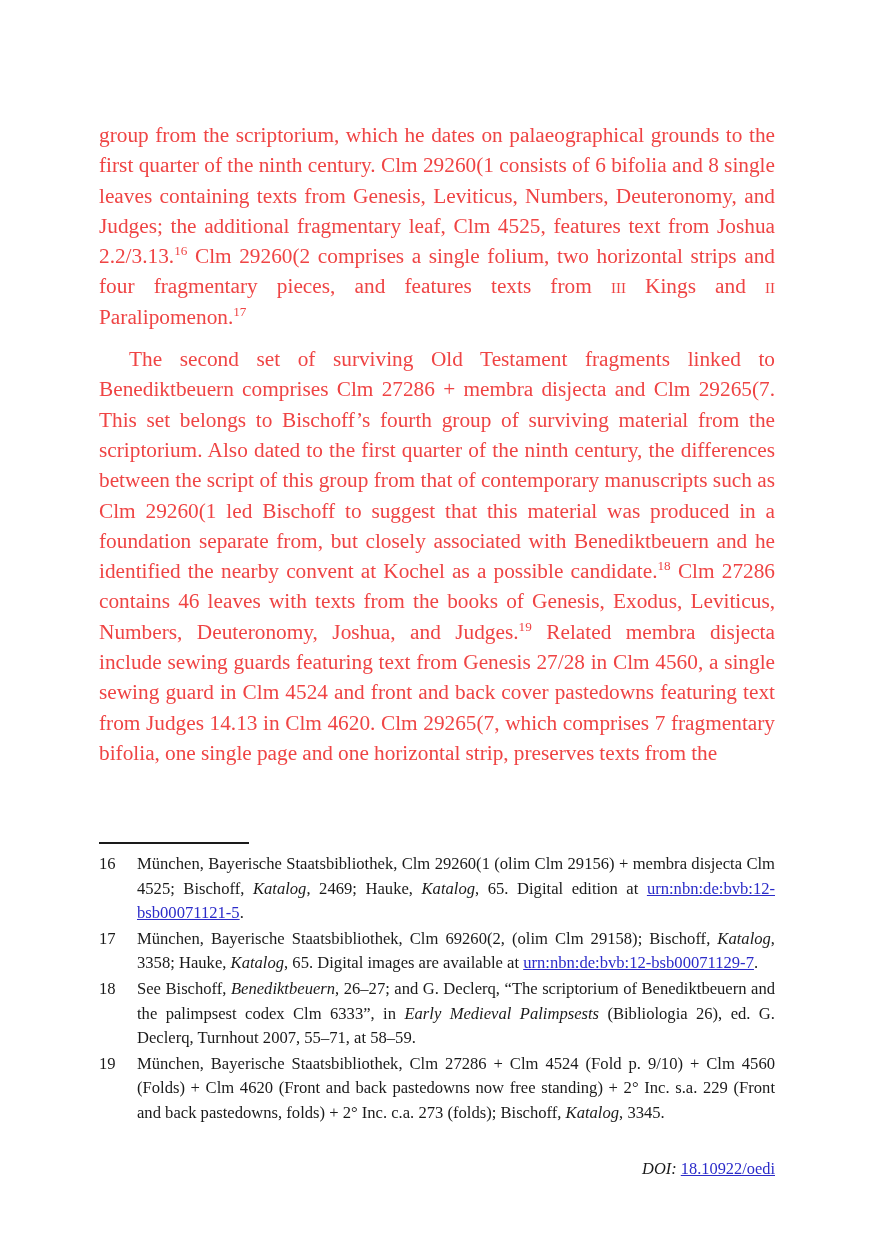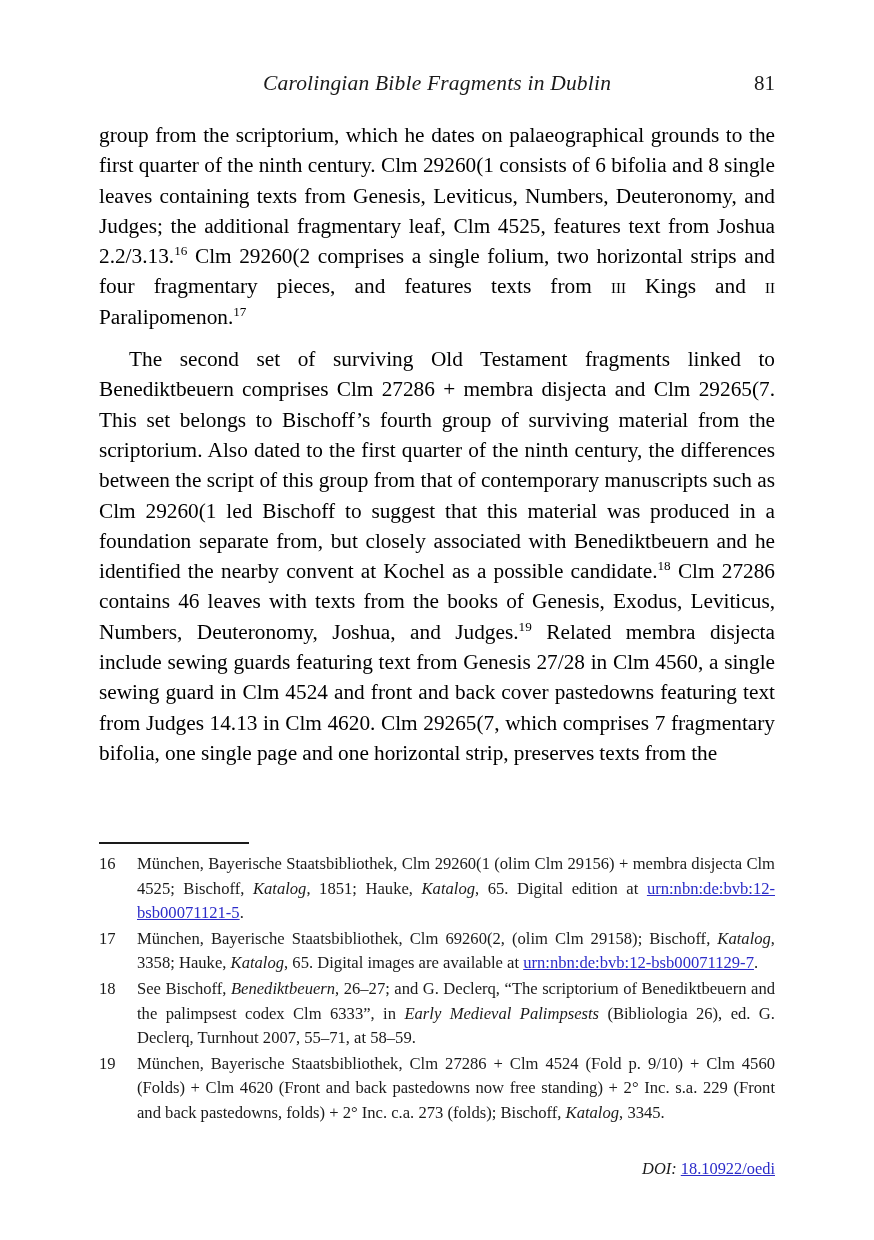--- a/index.html
+++ b/index.html
@@ -52,21 +52,21 @@
     top: 120px;
     width: 676px;
   }
   .body-text p {
     margin: 0;
     font-size: 21.3px;
     line-height: 30.3px;
     text-align: justify;
     text-justify: inter-word;
     word-spacing: -0.2px;
-    color: #000000;
+    color: #ef4444;
     hyphens: manual;
   }
   .body-text p.indent {
     text-indent: 30px;
   }
   .body-text p + p {
     margin-top: 12px;
   }
   .smallcaps {
     font-variant: small-caps;
@@ -130,34 +130,30 @@
     color: #1a1a1a;
     white-space: nowrap;
   }
   .doi-line a.link { font-style: normal; }
 </style>
 </head>
 <body>
 
 <div class="page">
 
-  <div class="running-head">
-    <span class="rh-title">Carolingian Bible Fragments in Dublin</span>
-    <span class="rh-folio">81</span>
-  </div>
 
   <div class="body-text">
       <p><span>group from the scriptorium, which he dates on palaeographical grounds to the first quarter of the ninth century. Clm 29260(1 consists of 6 bifolia and 8 single leaves containing texts from Genesis, Leviticus, Numbers, Deuteronomy, and Judges; the additional fragmentary leaf, Clm 4525, features text from Joshua 2.2/3.13.</span><sup class="fn">16</sup><span> Clm 29260(2 comprises a single folium, two horizontal strips and four fragmentary pieces, and features texts from </span><span class="smallcaps">iii</span><span> Kings and </span><span class="smallcaps">ii</span><span> Paralipomenon.</span><sup class="fn">17</sup></p>
       <p class="indent"><span>The second set of surviving Old Testament fragments linked to Benediktbeuern comprises Clm 27286 + membra disjecta and Clm 29265(7. This set belongs to Bischoff’s fourth group of surviving material from the scriptorium. Also dated to the first quarter of the ninth century, the differences between the script of this group from that of contemporary manuscripts such as Clm 29260(1 led Bischoff to suggest that this material was produced in a foundation separate from, but closely associated with Benediktbeuern and he identified the nearby convent at Kochel as a possible candidate.</span><sup class="fn">18</sup><span> Clm 27286 contains 46 leaves with texts from the books of Genesis, Exodus, Leviticus, Numbers, Deuteronomy, Joshua, and Judges.</span><sup class="fn">19</sup><span> Related membra disjecta include sewing guards featuring text from Genesis 27/28 in Clm 4560, a single sewing guard in Clm 4524 and front and back cover pastedowns featuring text from Judges 14.13 in Clm 4620. Clm 29265(7, which comprises 7 fragmentary bifolia, one single page and one horizontal strip, preserves texts from the</span></p>
     </div>
 
   <div class="footnote-rule"></div>
 
   <div class="footnotes">
-      <div class="footnote"><span class="fn-num">16</span><span><span>München, Bayerische Staatsbibliothek, Clm 29260(1 (olim Clm 29156) + membra disjecta Clm 4525; Bischoff, </span><i>Katalog</i><span>, 1851; Hauke, </span><i>Katalog</i><span>, 65. Digital edition at </span><a class="link" href="#">urn:nbn:de:bvb:12-bsb00071121-5</a><span>.</span></span></div>
+      <div class="footnote"><span class="fn-num">16</span><span><span>München, Bayerische Staatsbibliothek, Clm 29260(1 (olim Clm 29156) + membra disjecta Clm 4525; Bischoff, </span><i>Katalog</i><span>, 2469; Hauke, </span><i>Katalog</i><span>, 65. Digital edition at </span><a class="link" href="#">urn:nbn:de:bvb:12-bsb00071121-5</a><span>.</span></span></div>
       <div class="footnote"><span class="fn-num">17</span><span><span>München, Bayerische Staatsbibliothek, Clm 69260(2, (olim Clm 29158); Bischoff, </span><i>Katalog</i><span>, 3358; Hauke, </span><i>Katalog</i><span>, 65. Digital images are available at </span><a class="link" href="#">urn:nbn:de:bvb:12-bsb00071129-7</a><span>.</span></span></div>
       <div class="footnote"><span class="fn-num">18</span><span><span>See Bischoff, </span><i>Benediktbeuern</i><span>, 26–27; and G. Declerq, “The scriptorium of Benediktbeuern and the palimpsest codex Clm 6333”, in </span><i>Early Medieval Palimpsests</i><span> (Bibliologia 26), ed. G. Declerq, Turnhout 2007, 55–71, at 58–59.</span></span></div>
       <div class="footnote"><span class="fn-num">19</span><span><span>München, Bayerische Staatsbibliothek, Clm 27286 + Clm 4524 (Fold p. 9/10) + Clm 4560 (Folds) + Clm 4620 (Front and back pastedowns now free standing) + 2° Inc. s.a. 229 (Front and back pastedowns, folds) + 2° Inc. c.a. 273 (folds); Bischoff, </span><i>Katalog</i><span>, 3345.</span></span></div>
     </div>
 
   <div class="doi-line">
     <span>DOI: </span><a class="link" href="#">18.10922/oedi</a>
   </div>
 
 </div>

